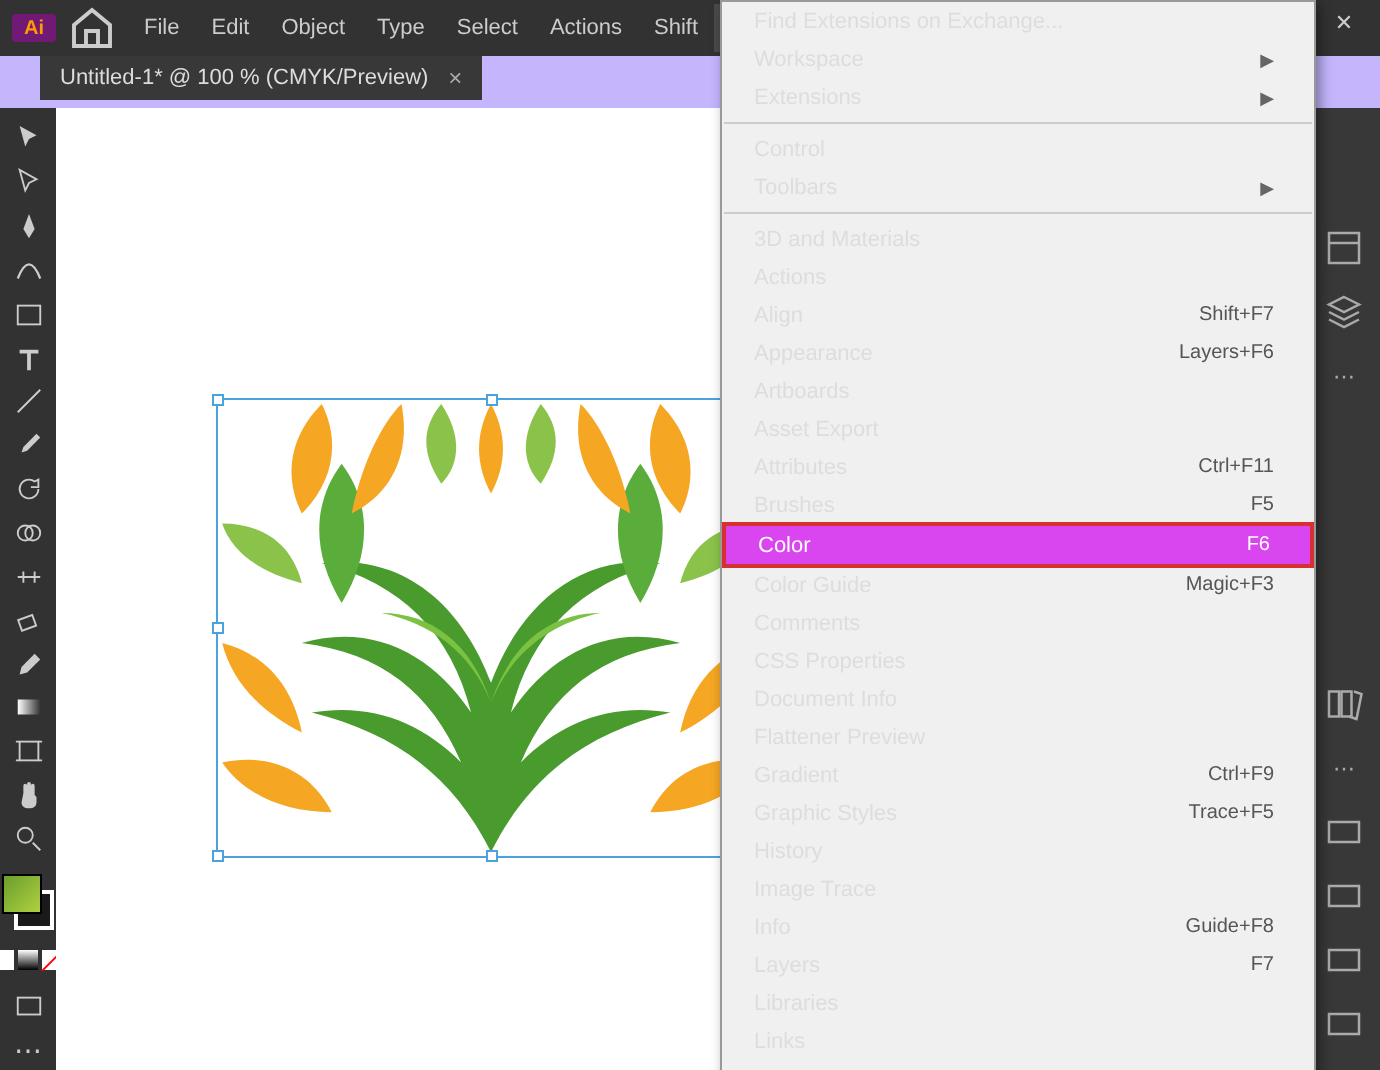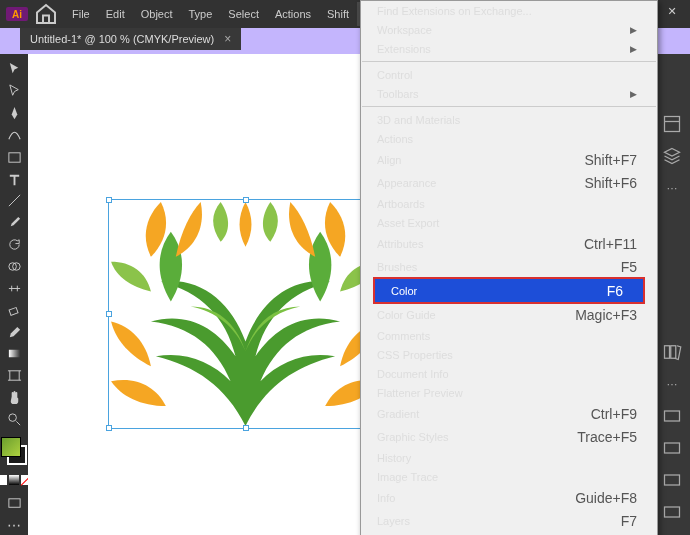--- a/index.html
+++ b/index.html
@@ -31,22 +31,22 @@
 .h-tm{left:50%;top:-3px;margin-left:-3px}.h-bm{left:50%;bottom:-3px;margin-left:-3px}
 .h-ml{left:-3px;top:50%;margin-top:-3px}.h-mr{right:-3px;top:50%;margin-top:-3px}
 .artwork{position:absolute;inset:2px;overflow:hidden}
 .right-panels{width:36px;background:#383838;display:flex;flex-direction:column;align-items:center;gap:12px;padding-top:60px}
 .right-panels .picon{width:20px;height:20px;display:flex;align-items:center;justify-content:center;color:#aaa}
 .win-dropdown{position:absolute;left:360px;top:0;width:298px;background:#f0f0f0;border:1px solid #999;box-shadow:2px 2px 6px rgba(0,0,0,.4);z-index:100}
 .dd-item{display:flex;justify-content:space-between;align-items:center;padding:3.5px 20px 3.5px 16px;color:#333;font-size:11px}
 .dd-sep{height:1px;background:#ccc;margin:3px 1px}
 .dd-dim{color:#999}
 .dd-arrow{color:#666;font-size:9px}
-.shortcut{color:#555;font-size:14px}
-.dd-highlight{background:#1d4ed8;color:#fff;border:2px solid #d83030;margin:-1px 12px}
+.shortcut{color:#555;font-size:10px}
+.dd-highlight{background:#d946ef;color:#fff;border:2px solid #d83030;margin:-1px 0}
 .dd-highlight .shortcut,.dd-highlight span{color:#fff}
 .win-controls{position:absolute;right:0;top:0;display:flex;height:22px}
 .win-controls div{width:36px;display:flex;align-items:center;justify-content:center;color:#ccc;font-size:11px}
 </style>
 </head>
 <body>
 
 <div class="top-bar">
   <div class="ai-logo">Ai</div>
   <div class="home-icon">
@@ -312,21 +312,21 @@
     </div>
     <div class="dd-item">
       <span>Actions</span>
     </div>
     <div class="dd-item">
       <span>Align</span>
       <span class="shortcut">Shift+F7</span>
     </div>
     <div class="dd-item">
       <span>Appearance</span>
-      <span class="shortcut">Shift+F6</span>
+      <span class="shortcut">Layers+F6</span>
     </div>
     <div class="dd-item">
       <span>Artboards</span>
     </div>
     <div class="dd-item">
       <span>Asset Export</span>
     </div>
     <div class="dd-item">
       <span>Attributes</span>
       <span class="shortcut">Ctrl+F11</span>

